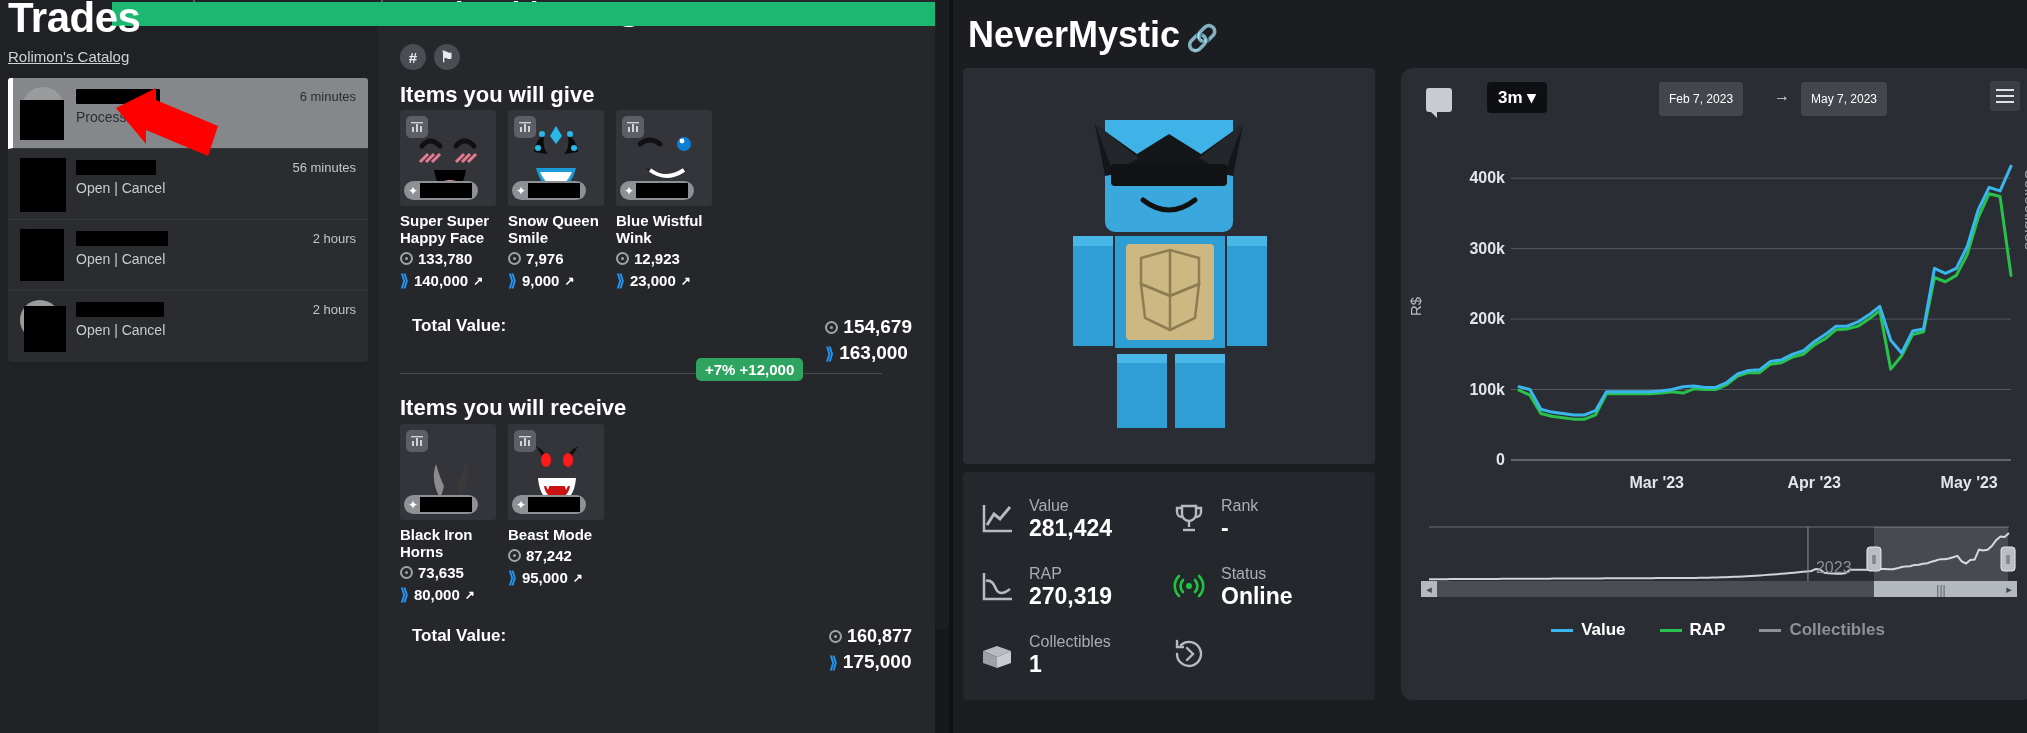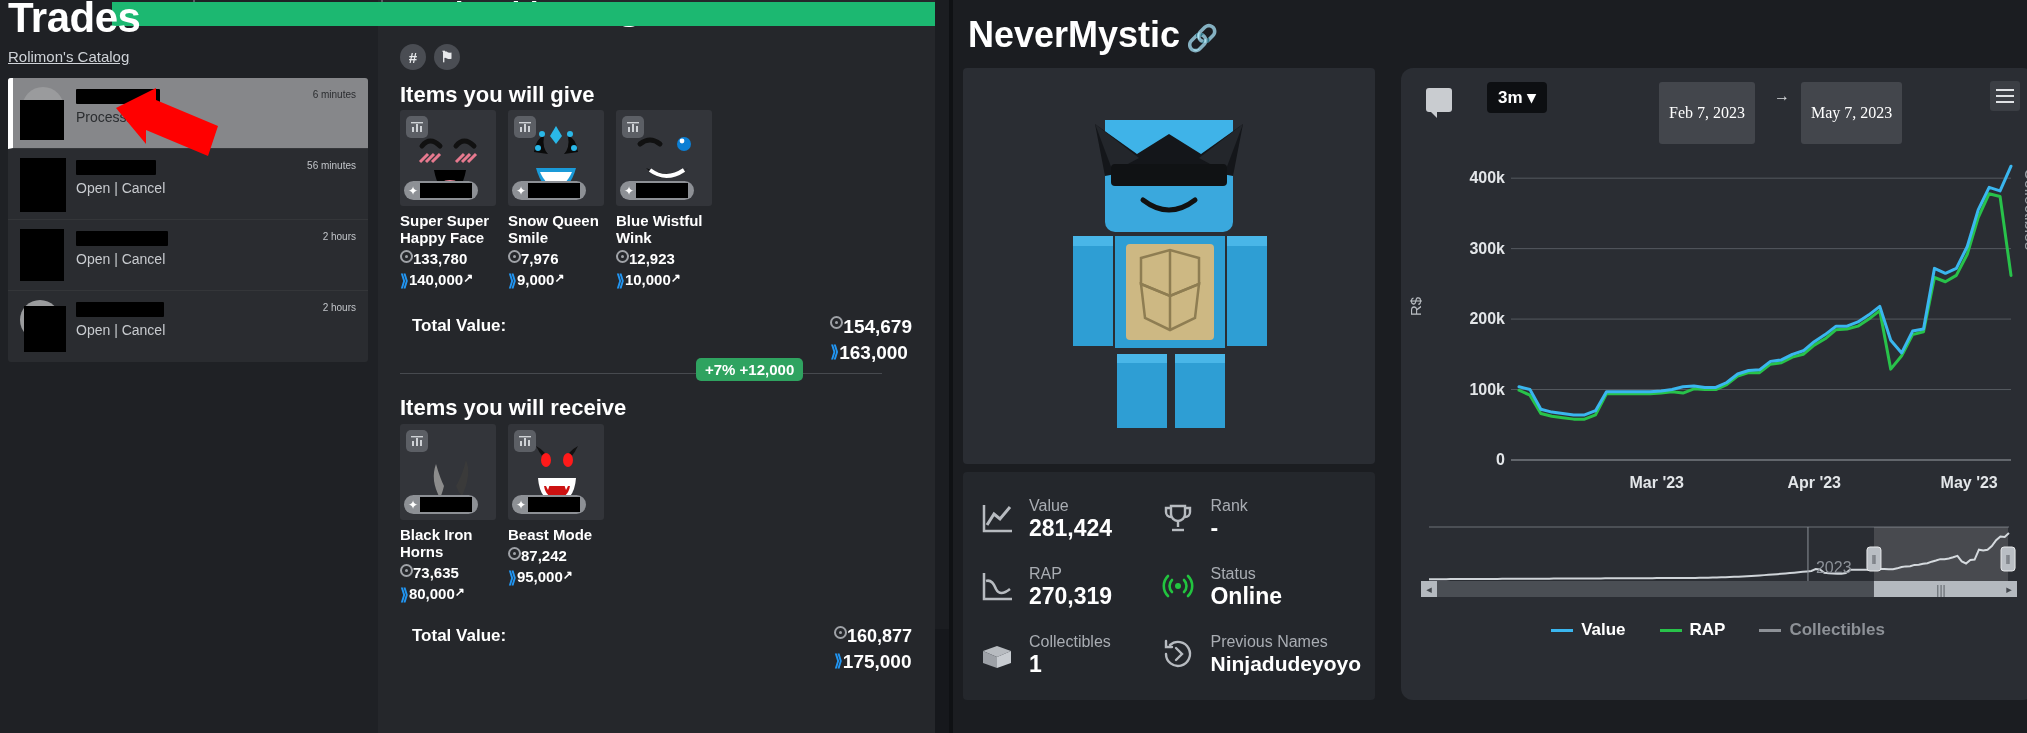--- a/index.html
+++ b/index.html
@@ -48,21 +48,21 @@
   .thumb-circle {
     position: absolute; left: 2px; top: 0; width: 42px; height: 42px;
     border-radius: 50%; background: #9a9b9d;
   }
   .thumb-block { position: absolute; left: 0px; top: 13px; width: 44px; height: 40px; background: #000; }
   .trade-meta { flex: 1; padding-top: 2px; }
   .redact-name { height: 15px; background: #000; border-radius: 1px; }
   .trade-sub { margin-top: 5px; font-size: 14px; color: #c8cbcf; }
   .trade-time {
     position: absolute; right: 12px; top: 11px;
-    font-size: 10px; color: #c2c5c9;
+    font-size: 13px; color: #c2c5c9;
   }
   .trade-row.active .trade-time { color: #2b2d30; }
 
   .arrow-left {
     position: absolute; left: 112px; top: 86px; width: 110px; height: 72px;
     z-index: 20; pointer-events: none;
   }
 
   
   .detail-col {
@@ -99,21 +99,21 @@
   .item-pill {
     position: absolute; left: 4px; bottom: 6px; height: 19px; width: 74px;
     background: #8d9095; border-radius: 10px; display: flex; align-items: center; padding-left: 4px;
   }
   .item-pill .spark { color: #fff; font-size: 12px; }
   .item-pill .redact { margin-left: 2px; height: 15px; width: 52px; background: #000; }
   .item-name {
     margin-top: 6px; font-size: 15px; font-weight: bold; color: #fff; line-height: 17px;
   }
   .stat-line { margin-top: 4px; font-size: 15px; font-weight: bold; color: #fff;
-    display: flex; white-space: nowrap; }
+    display: flex; align-items: center; gap: 5px; white-space: nowrap; }
   .stat-line.rap { color: #ffffff; }
   .icon-val {
     width: 13px; height: 13px; border-radius: 50%;
     border: 2px solid #9fa2a7; display:inline-block; position: relative; flex: none;
   }
   .icon-val::after { content:""; position:absolute; left:3px; top:3px; width:3px;height:3px;border-radius:50%;background:#9fa2a7;}
   .icon-rbx { color: #2196f3; font-size: 16px; font-weight: bold; flex: none; }
   .ext { color: #fff; font-size: 12px; }
   .total-row {
     position: absolute; left: 34px; width: 500px; display: flex;
@@ -162,22 +162,22 @@
   }
   .note-icon::after {
     content:""; position:absolute; left:4px; bottom:-6px; border-left: 7px solid transparent;
     border-top: 7px solid #c9ccd0;
   }
   .range-pill {
     position: absolute; left: 86px; top: 14px; background: #0d0f12; color: #fff;
     font-size: 17px; font-weight: bold; padding: 5px 11px; border-radius: 4px;
   }
   .date-box {
-    position: absolute; top: 14px; background: #43464c; color: #fff; font-size: 16px;
-    padding: 22px 10px; border-radius: 3px; white-space: nowrap; font-family: Liberation Serif, serif;
+    position: absolute; top: 14px; background: #43464c; color: #fff; font-size: 12px;
+    padding: 10px 10px; border-radius: 3px; white-space: nowrap;
   }
   .date-from { left: 258px; }
   .date-arrow { position: absolute; left: 373px; top: 19px; color: #d8dadd; font-size: 16px; }
   .date-to { left: 400px; }
   .hamburger {
     position: absolute; right: 15px; top: 13px; width: 30px; height: 30px;
     background: #3b3e44; border-radius: 3px; display:flex; flex-direction:column;
     justify-content:center; align-items:center; gap:4px;
   }
   .hamburger i { display:block; width:18px; height:2px; background:#dfe1e4; }
@@ -378,21 +378,21 @@
               <span class="redact"></span>
             </div>
         </div>
         <div class="item-name">Blue Wistful Wink</div>
         <div class="stat-line">
           <span class="icon-val"></span>
           <span>12,923</span>
         </div>
         <div class="stat-line rap">
           <span class="icon-rbx">⟫</span>
-          <span>10,000</span>
+          <span>23,000</span>
           <span class="ext">↗</span>
         </div>
       </div>
 
     </div>
 
     <div class="total-row" style="top:316px">
       <div class="total-label">Total Value:</div>
       <div class="total-vals">
         <div class="stat-line" style="font-size:19px;margin:0">
@@ -605,24 +605,20 @@
           </div>
       </div>
       <div class="stat-cell">
         <span class="stat-ico">
           <svg width="34" height="34" viewBox="0 0 34 34" fill="none" stroke="#b7bbc0" stroke-width="2.4" stroke-linecap="round">
               <path d="M5 17a12 12 0 1 0 4-9"></path>
               <polyline points="5,4 5,10 11,10"></polyline>
               <polyline points="15,11 21,17 15,23"></polyline>
             </svg>
         </span>
-        <div>
-            <div class="stat-k">Previous Names</div>
-             <div class="stat-v small">Ninjadudeyoyo</div>
-          </div>
       </div>
     </div>
 
     <div class="chart-card">
       <div class="chart-toolbar">
         <div class="note-icon"></div>
         <div class="range-pill">3m ▾</div>
         <div class="date-box date-from">Feb 7, 2023</div>
         <div class="date-arrow">→</div>
         <div class="date-box date-to">May 7, 2023</div>

